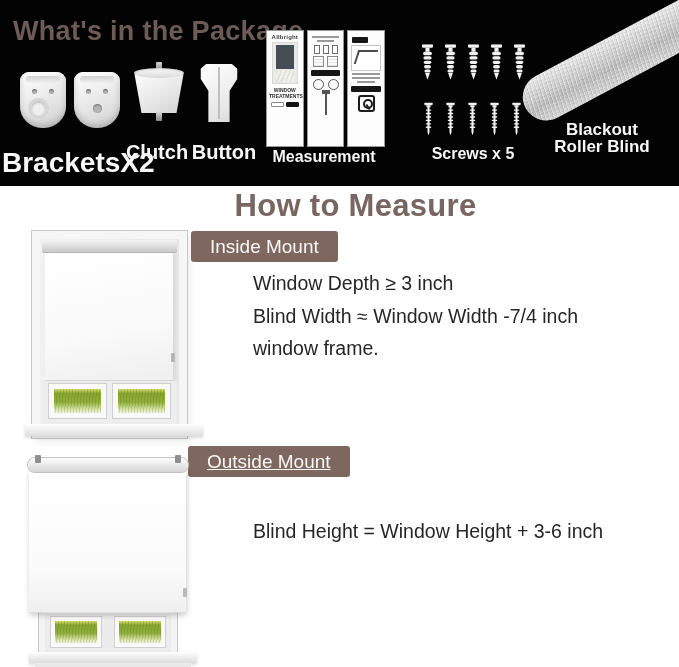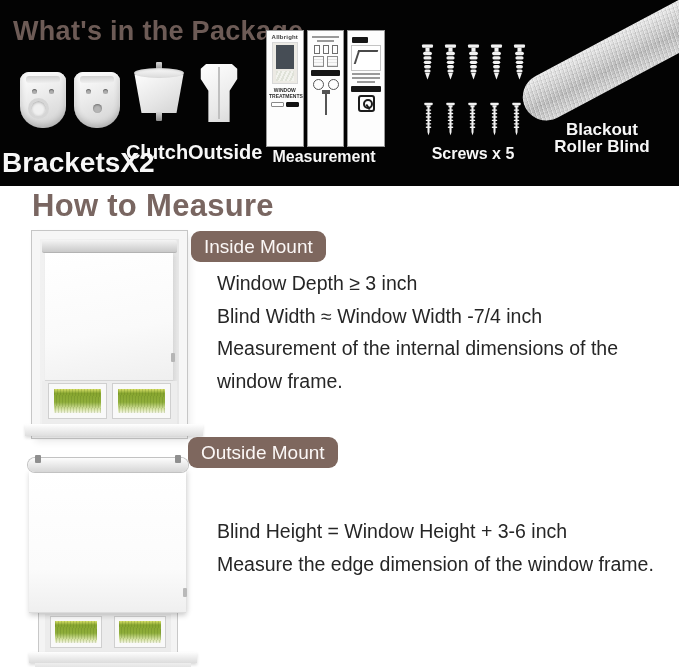--- a/index.html
+++ b/index.html
@@ -97,30 +97,30 @@
   
   .roll { position:absolute; left:513px; top:34px; width:215px; height:47px; border-radius:24px;
     transform:rotate(-28deg);
     background:linear-gradient(180deg,#ececec 0%,#d2d2d2 35%,#bdbdbd 62%,#d9d9d9 100%); }
   .roll::before { content:""; position:absolute; inset:0; border-radius:inherit;
     background:
       repeating-linear-gradient(100deg, rgba(255,255,255,.35) 0 1px, rgba(0,0,0,0) 1px 3px, rgba(0,0,0,.07) 3px 4px),
       repeating-linear-gradient(10deg, rgba(0,0,0,.05) 0 1px, rgba(0,0,0,0) 1px 4px); }
 
   
-  .measure-title { position:absolute; left:32px; right:0; top:188px; 
+  .measure-title { position:absolute; left:32px; right:0; top:188px; text-align:center;
     font-size:31px; font-weight:700; color:#796661; letter-spacing:.3px; }
 
-  .badge { position:absolute; height:31px; line-height:31px; padding:0 13px; border-radius:9px;
+  .badge { position:absolute; height:31px; line-height:31px; padding:0 19px; border-radius:3px;
     background:#7e675e; color:#fbf7f6; font-size:19px; }
   .badge-inside  { left:191px; top:231px; }
-  .badge-outside { left:188px; top:437px; }
+  .badge-outside { left:188px; top:446px;text-decoration:underline; }
 
   .tx { position:absolute; left:217px; width:462px; color:#262626; font-size:19.5px; }
-  .tx div { height:32.6px; }
+  .tx div { height:32.6px;margin-left:36px; }
   .tx-inside  { top:272px; }
   .tx-outside { top:520px; }
 
   
   .photo { position:absolute; background:#ffffff; }
   .photo-1 { left:25px; top:228px; width:178px; height:218px; }
   .win-frame { position:absolute; left:7px; top:3px; width:155px; height:207px;
     border:8px solid #f6f6f6;
     box-shadow:0 0 0 1px #c6c6c6, inset 0 0 0 1px #cecece, 3px 4px 7px rgba(0,0,0,.08); }
   .win-open { position:absolute; inset:0; background:linear-gradient(90deg,#f1f1f1,#e7e7e7); }
@@ -185,21 +185,21 @@
 
     <div class="clutch">
       <span class="pin pin-t"></span>
       <span class="cup"></span>
       <span class="rim"></span>
       <span class="pin pin-b"></span>
     </div>
     <div class="hlbl lbl-clutch">Clutch</div>
 
     <div class="button-plug"></div>
-    <div class="hlbl lbl-button">Outside</div>
+    <div class="hlbl lbl-button">Button</div>
 
     <div class="booklet">
       <div class="bk-panel">
         <div class="bk-brand">Allbright</div>
         <div class="bk-photo"></div>
         <div class="bk-caption">WINDOW TREATMENTS</div>
         <div class="bk-chips">
           <span class="bk-chip"></span>
           <span class="bk-chip dark"></span>
         </div>
@@ -320,34 +320,32 @@
         </div>
       </div>
     </div>
     <div class="sill1"></div>
   </figure>
 
   <div class="badge badge-inside">Inside Mount</div>
   <div class="tx tx-inside">
     <div>Window Depth ≥ 3 inch</div>
     <div>Blind Width ≈ Window Width -7/4 inch</div>
-    <div>Measurement of the internal dimensions of the</div>
     <div>window frame.</div>
   </div>
 
   <figure class="photo photo-2">
     <div class="frame2">
       <div class="pane pane-l"></div>
       <div class="pane pane-r"></div>
     </div>
     <div class="blind2"></div>
     <div class="tube2"></div>
     <div class="sill2"></div>
     <div class="base2"></div>
   </figure>
 
   <div class="badge badge-outside">Outside Mount</div>
   <div class="tx tx-outside">
     <div>Blind Height = Window Height + 3-6 inch</div>
-    <div>Measure the edge dimension of the window frame.</div>
   </div>
 
 </div>
 
 </body></html>

